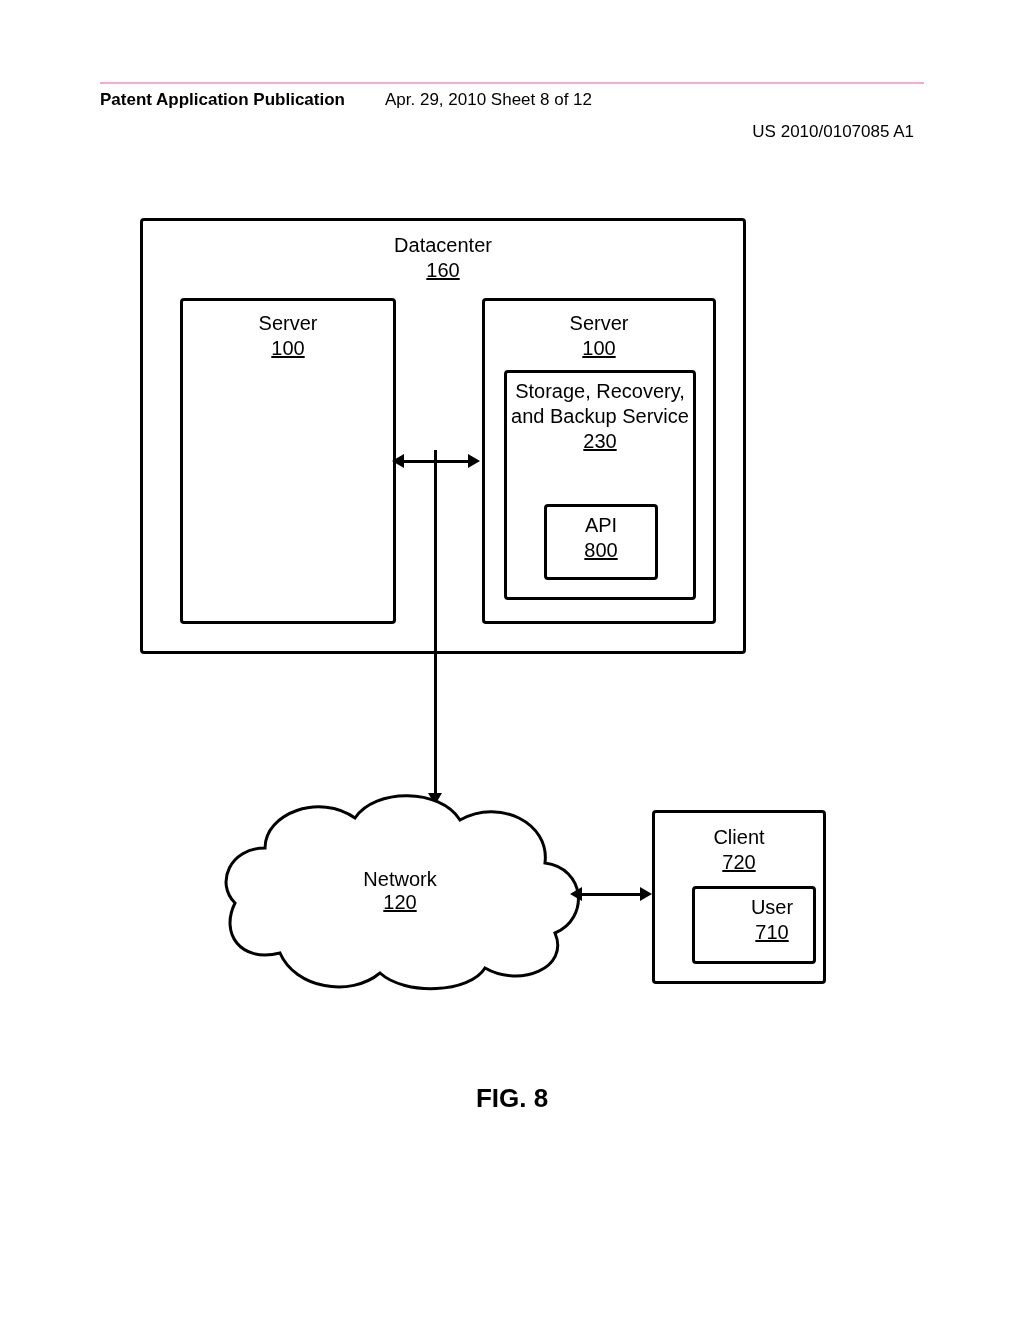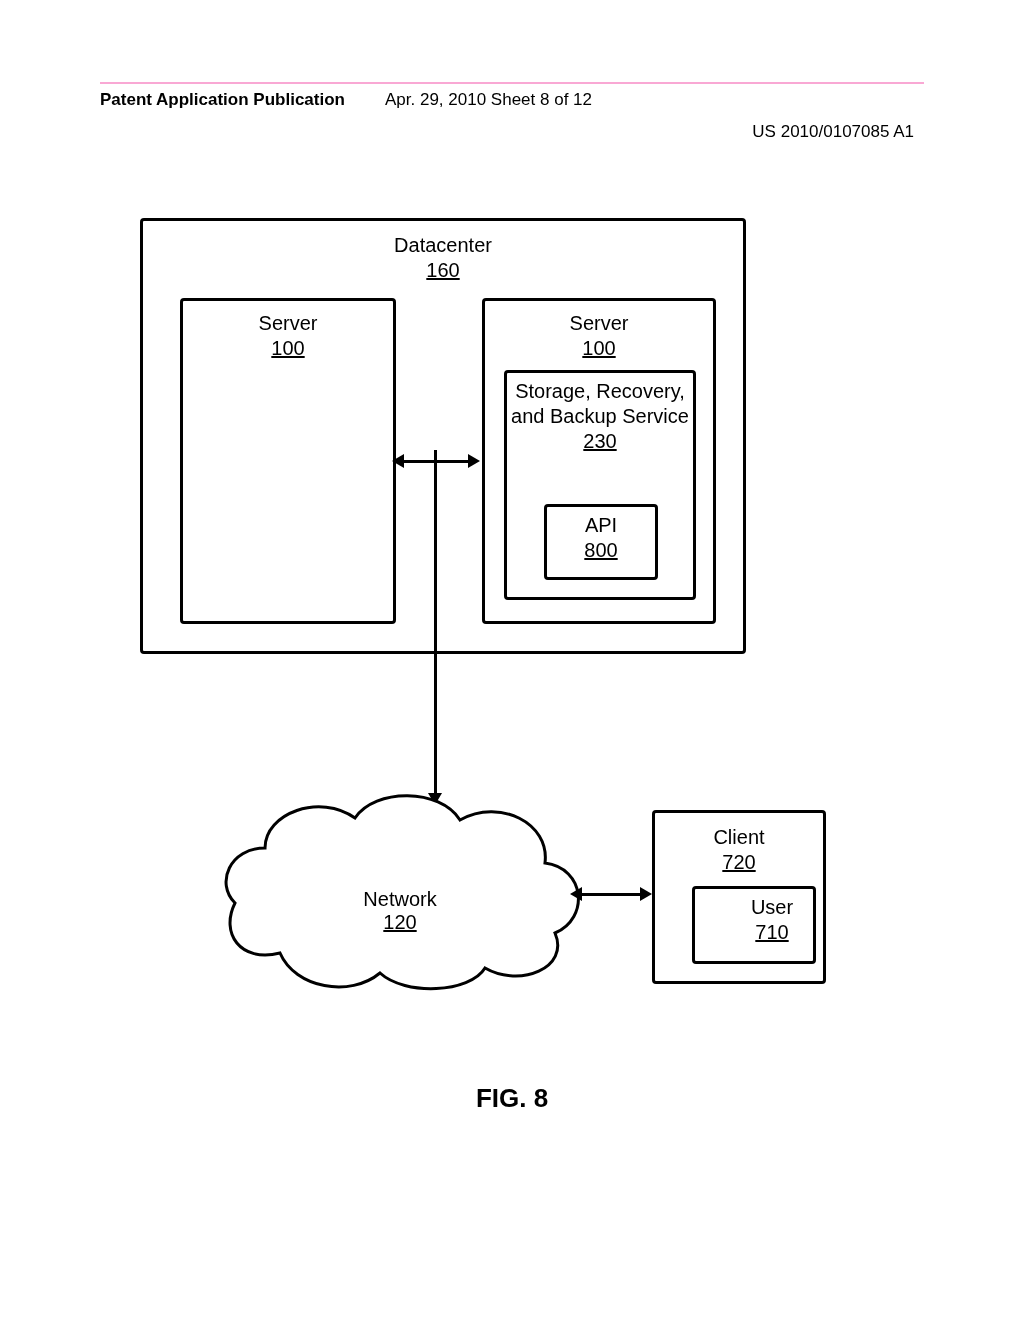--- a/index.html
+++ b/index.html
@@ -145,21 +145,20 @@
     width: 380px;
     height: 220px;
   }
   .cloud-label {
     position: absolute;
     left: 0;
     top: 90px;
     width: 100%;
     text-align: center;
     font-size: 20px;
-    margin-top: 20px;
   }
   .cloud-label .num { text-decoration: underline; display:block;}
 
   
   .fig-caption {
     position: absolute;
     left: 0;
     width: 1024px;
     top: 1083px;
     text-align: center;

